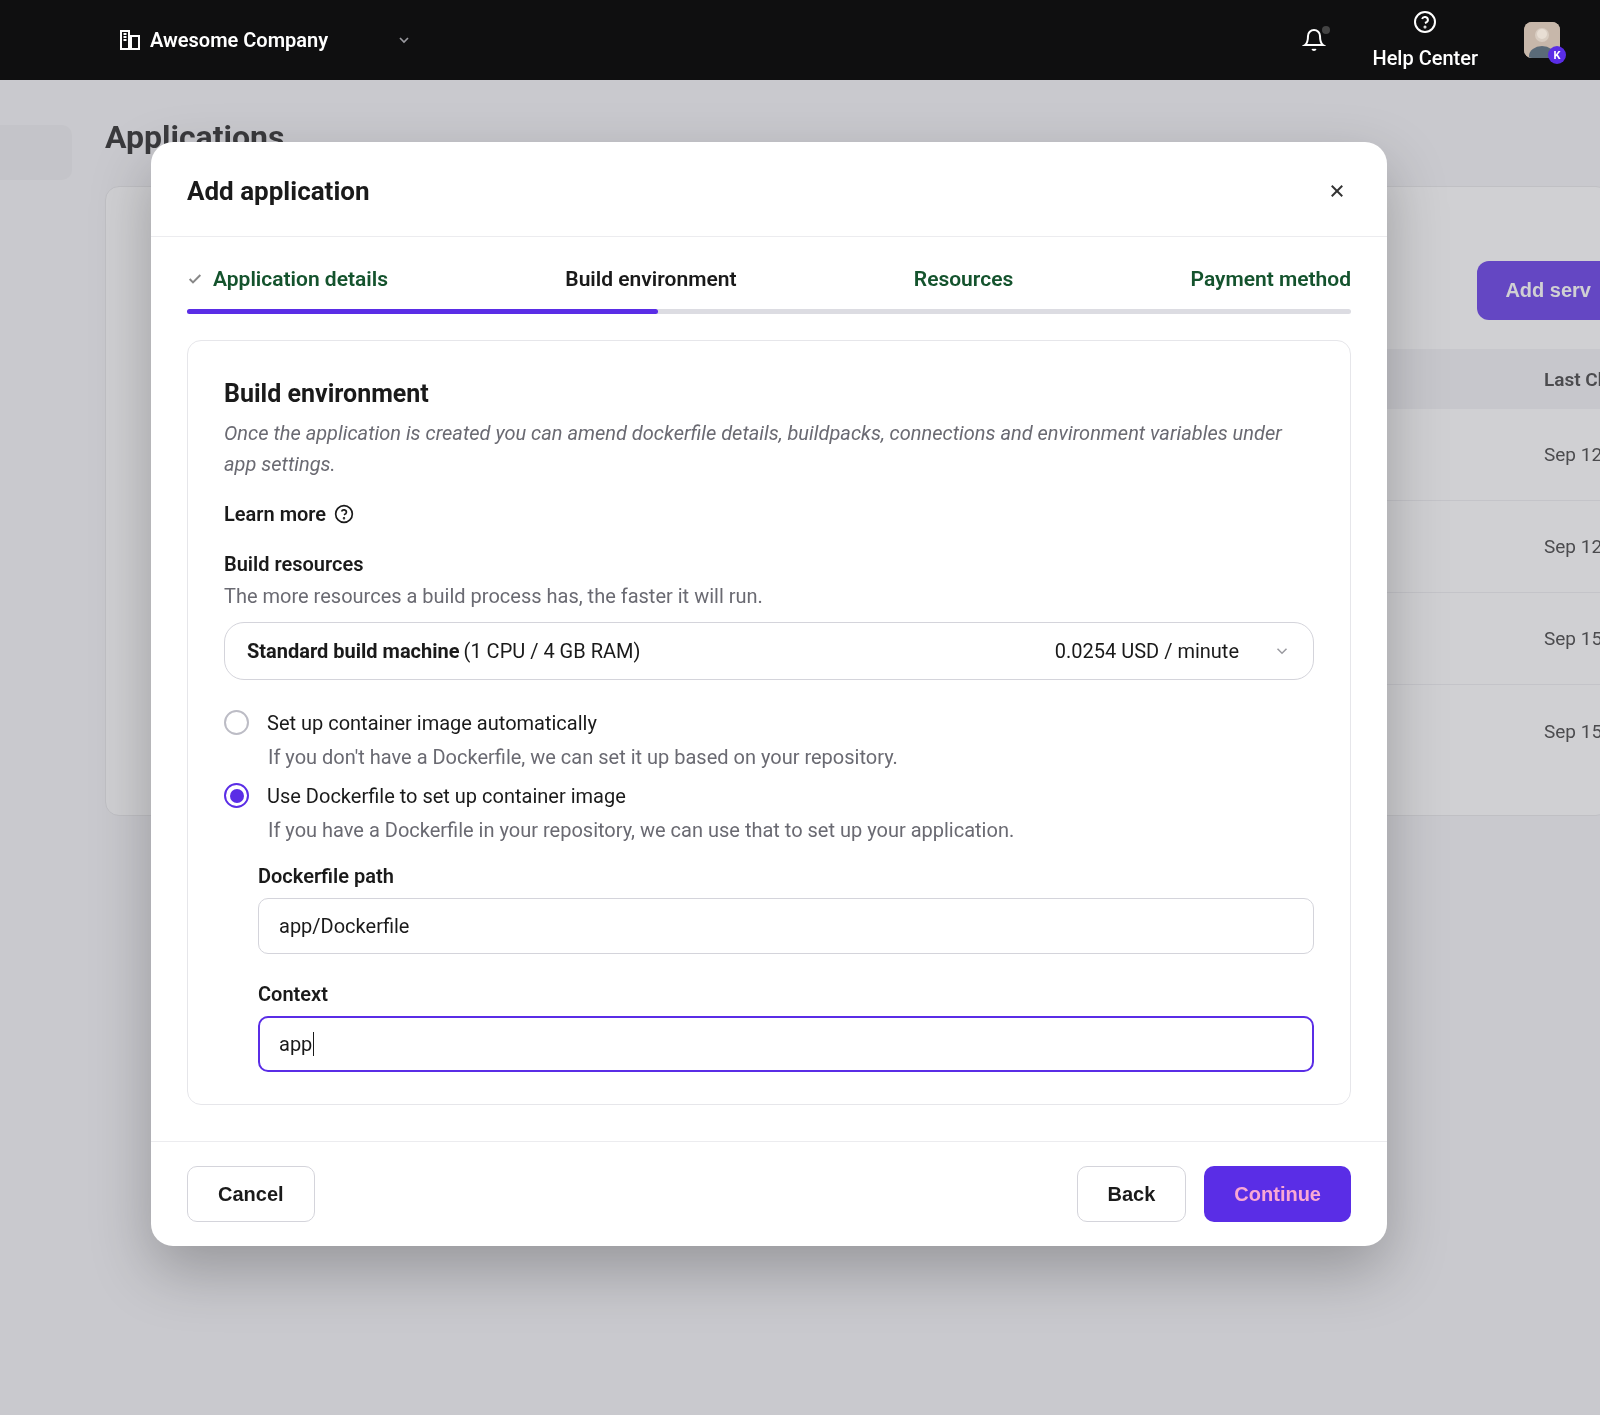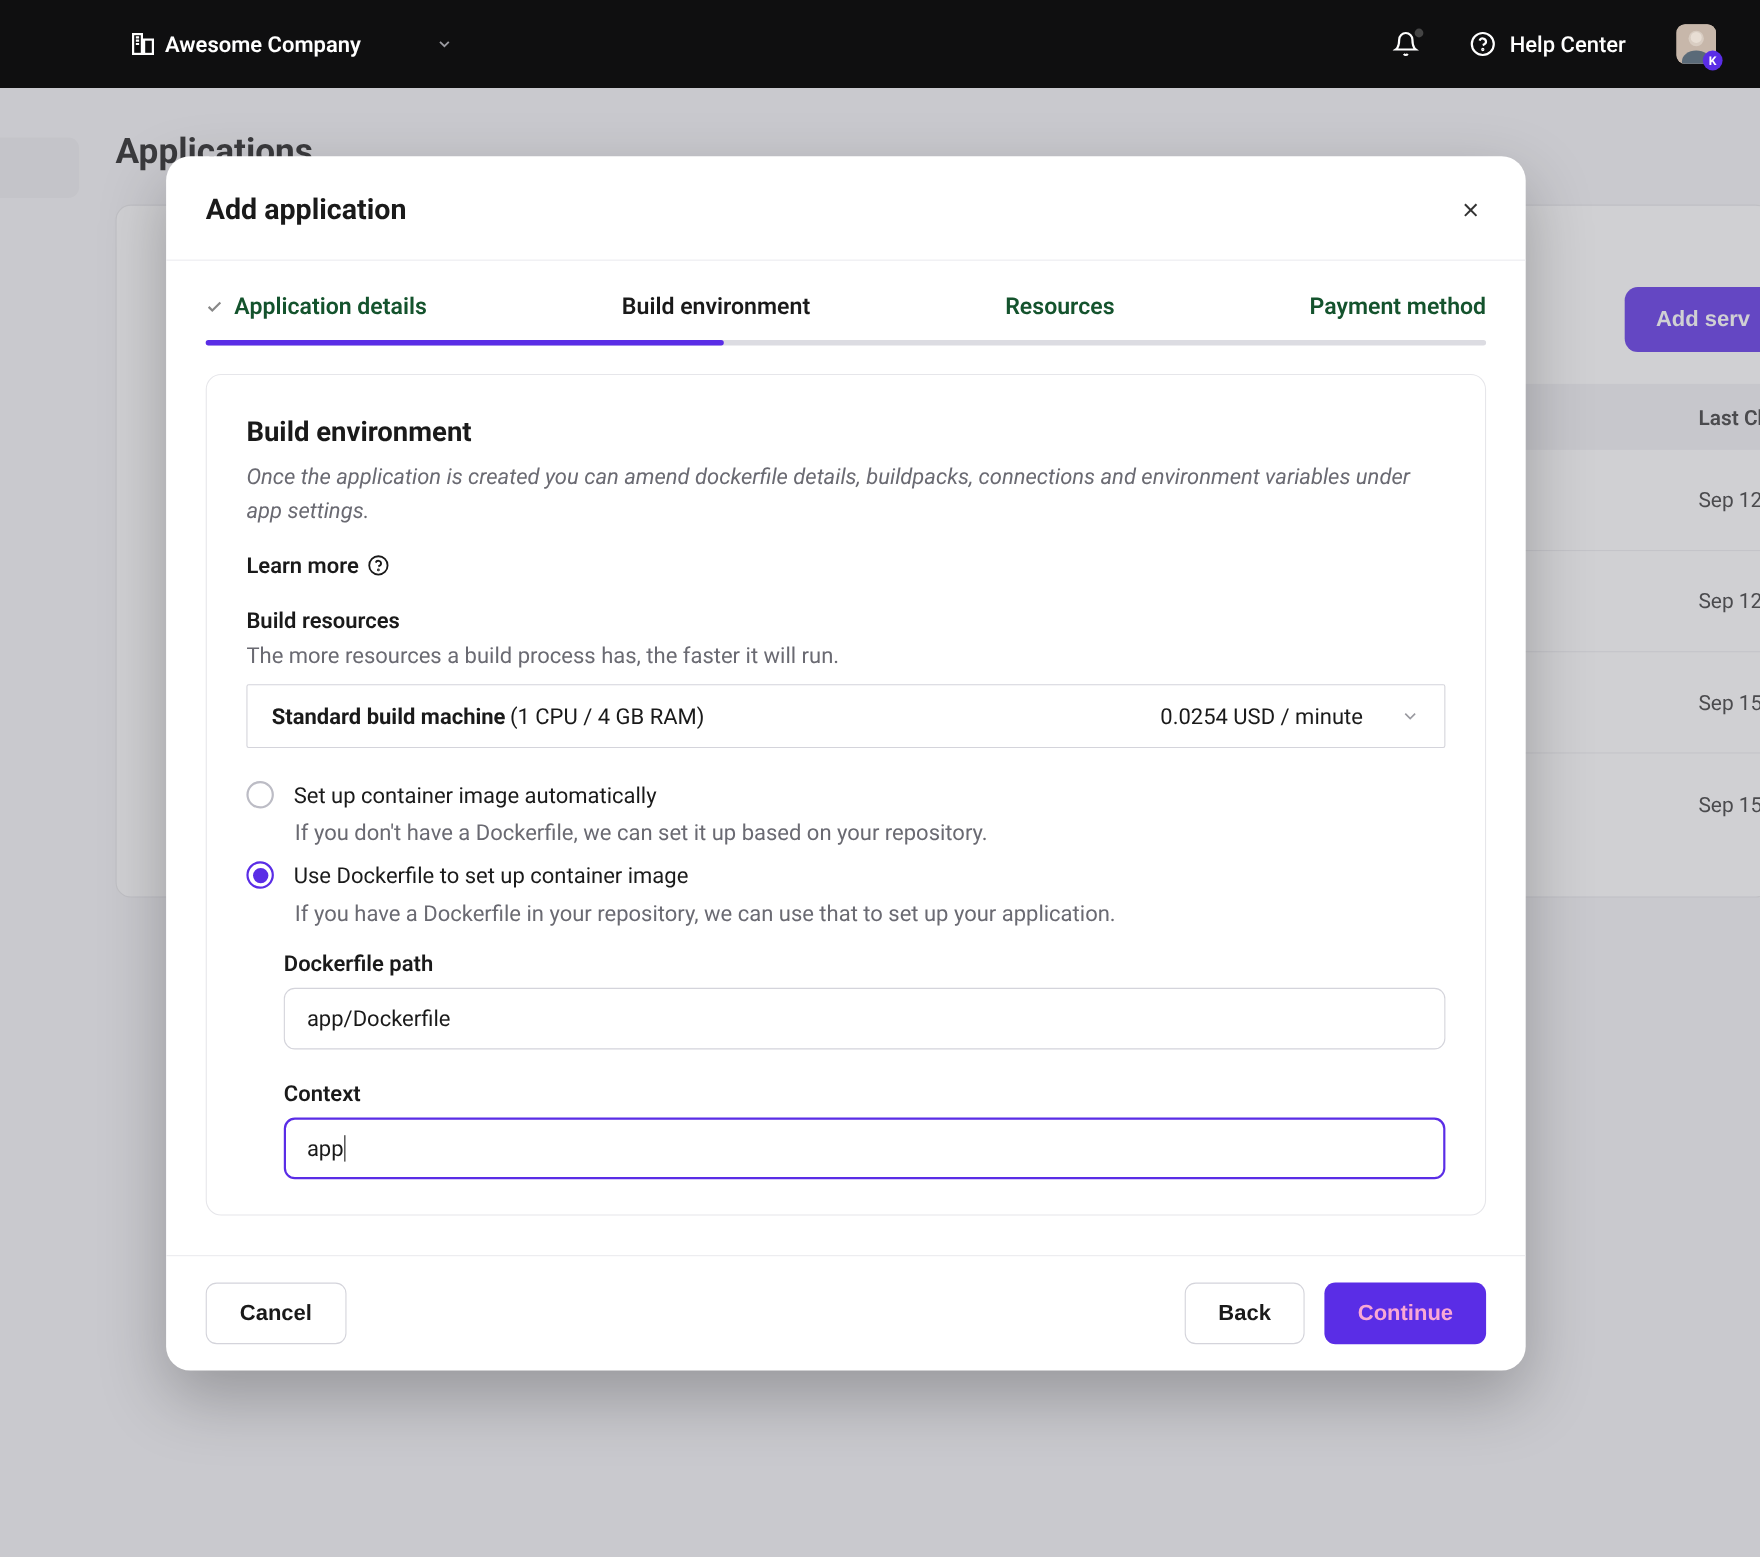--- a/index.html
+++ b/index.html
@@ -51,20 +51,21 @@
     width: 8px; height: 8px;
     background: #444;
     border-radius: 50%;
   }
   .help-center {
     display: flex;
     align-items: center;
     gap: 12px;
     font-size: 20px;
     font-weight: 500;
+    flex-direction: column;
   }
   .avatar {
     width: 36px; height: 36px;
     border-radius: 8px;
     background: #c8b8aa;
     position: relative;
     overflow: visible;
   }
   .avatar svg { border-radius: 8px; }
   .avatar-badge {
@@ -253,21 +254,21 @@
     font-weight: 600;
     margin-bottom: 8px;
   }
   .sub-desc {
     font-size: 20px;
     color: #6a6a72;
     margin-bottom: 14px;
   }
   .select-box {
     border: 1px solid #d4d4db;
-    border-radius: 2px;
+    border-radius: 20px;
     height: 58px;
     display: flex;
     align-items: center;
     padding: 0 22px;
     font-size: 20px;
     cursor: pointer;
     margin-bottom: 30px;
   }
   .select-name { font-weight: 700; }
   .select-spec { font-weight: 400; margin-left: 4px; }

